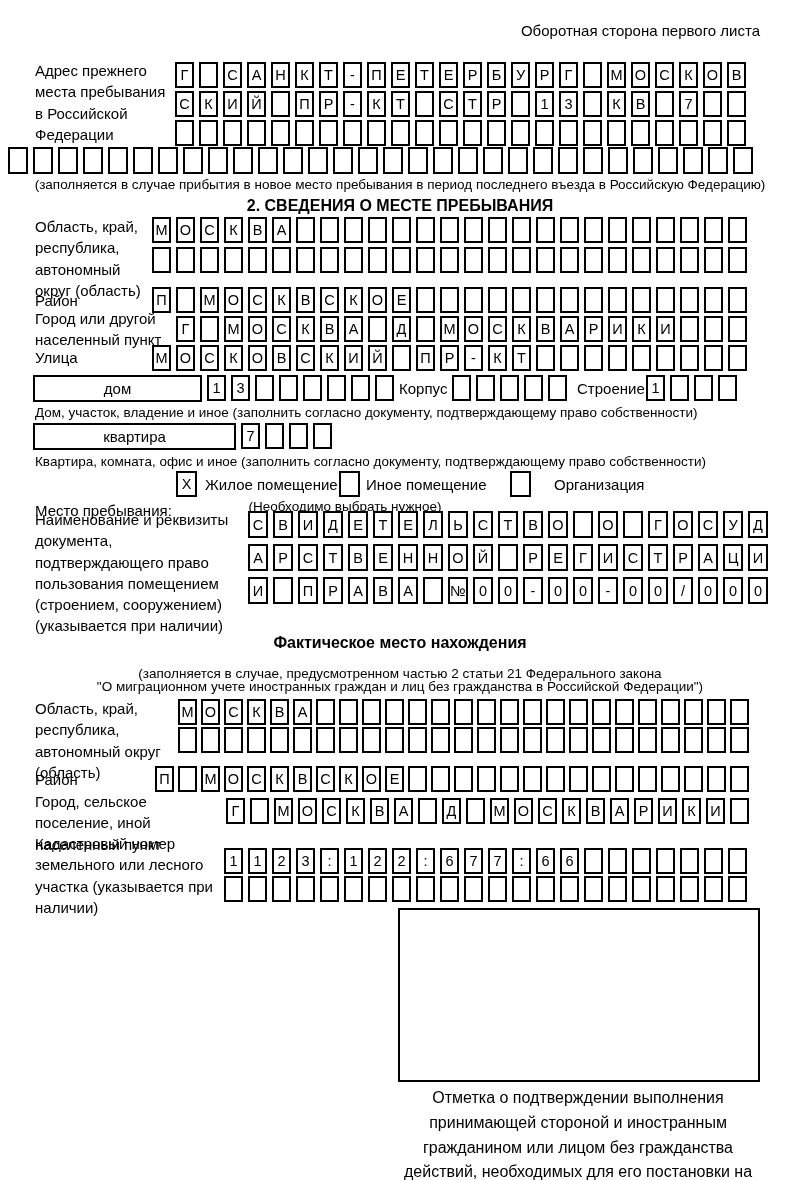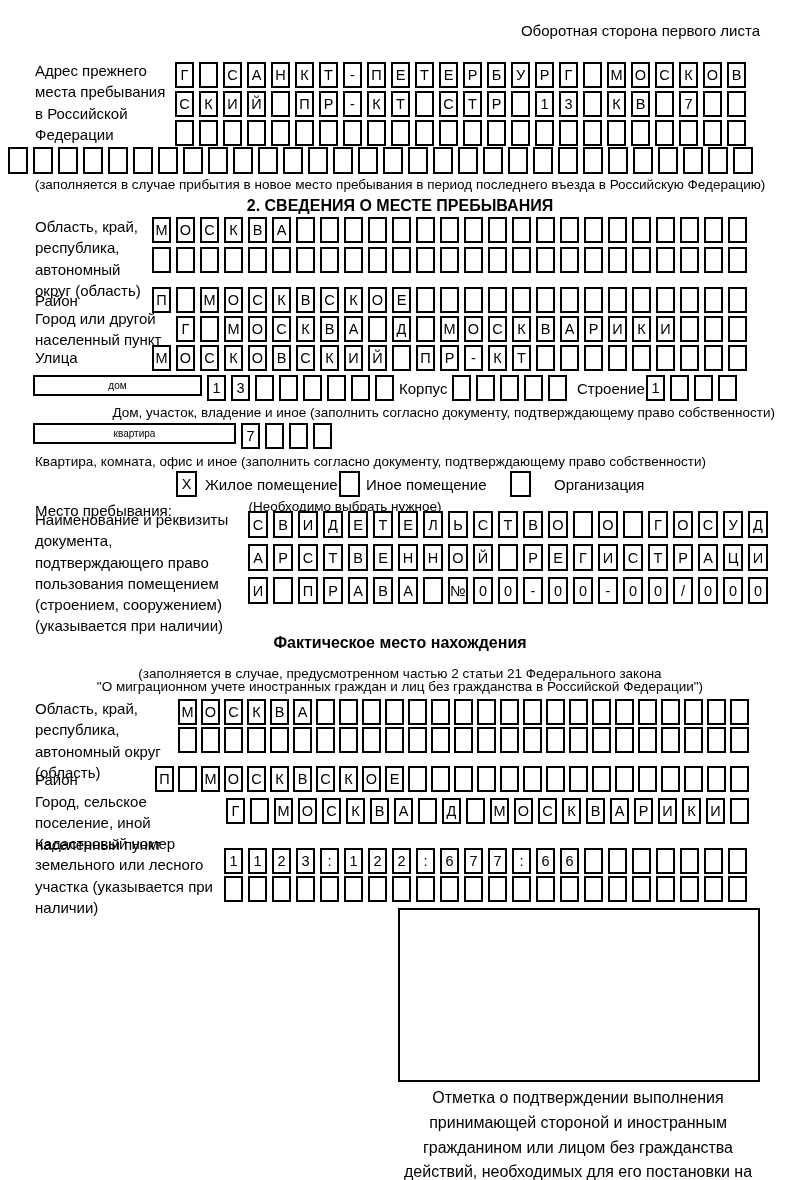--- a/index.html
+++ b/index.html
@@ -8,22 +8,22 @@
   .lbl{position:absolute;font-size:15px;line-height:1.42;}
   .small{font-size:13.5px;}
   .title{position:absolute;left:0;width:800px;text-align:center;font-weight:bold;font-size:16px;}
   .note{position:absolute;text-align:center;font-size:13.5px;}
   .cells{position:absolute;display:flex;gap:5px;}
   .cells.tight{gap:4px;}
   .cell{flex:none;box-sizing:border-box;width:19px;height:26px;border:2px solid #000;
         display:flex;align-items:center;justify-content:center;
         font-size:14.5px;background:#fff;}
   .cells.big .cell{width:20px;height:27px;}
-  .fieldbox{position:absolute;box-sizing:border-box;height:21px;border:2px solid #000;
-        display:flex;align-items:center;justify-content:center;font-size:10px;background:#fff;}
+  .fieldbox{position:absolute;box-sizing:border-box;height:27px;border:2px solid #000;
+        display:flex;align-items:center;justify-content:center;font-size:15px;background:#fff;}
   .checkbox{position:absolute;box-sizing:border-box;width:21px;height:26px;border:2px solid #000;
         display:flex;align-items:center;justify-content:center;font-size:14.5px;background:#fff;}
   .stampbox{position:absolute;border:2px solid #000;background:#fff;}
 </style>
 </head>
 <body>
 
 <div class="page">
 
   <div class="lbl" style="top:20px;right:40px;font-size:15px;">Оборотная сторона первого листа</div>
@@ -304,21 +304,21 @@
       <span class="cell"></span>
       <span class="cell"></span>
     </div>
   <div class="lbl" style="left:577px;top:378px;">Строение</div>
   <div class="cells" style="left:646px;top:375px;">
       <span class="cell">1</span>
       <span class="cell"></span>
       <span class="cell"></span>
       <span class="cell"></span>
     </div>
-  <div class="lbl small" style="left:35px;top:403px;width:740px;text-align:right;">Дом, участок, владение и иное (заполнить согласно документу, подтверждающему право собственности)</div>
+  <div class="lbl small" style="left:35px;top:403px;width:740px;">Дом, участок, владение и иное (заполнить согласно документу, подтверждающему право собственности)</div>
 
   <div class="fieldbox" style="left:33px;top:423px;width:203px;">квартира</div>
   <div class="cells" style="left:241px;top:423px;">
       <span class="cell">7</span>
       <span class="cell"></span>
       <span class="cell"></span>
       <span class="cell"></span>
     </div>
   <div class="lbl small" style="left:35px;top:452px;width:740px;">Квартира, комната, офис и иное (заполнить согласно документу, подтверждающему право собственности)</div>
 

